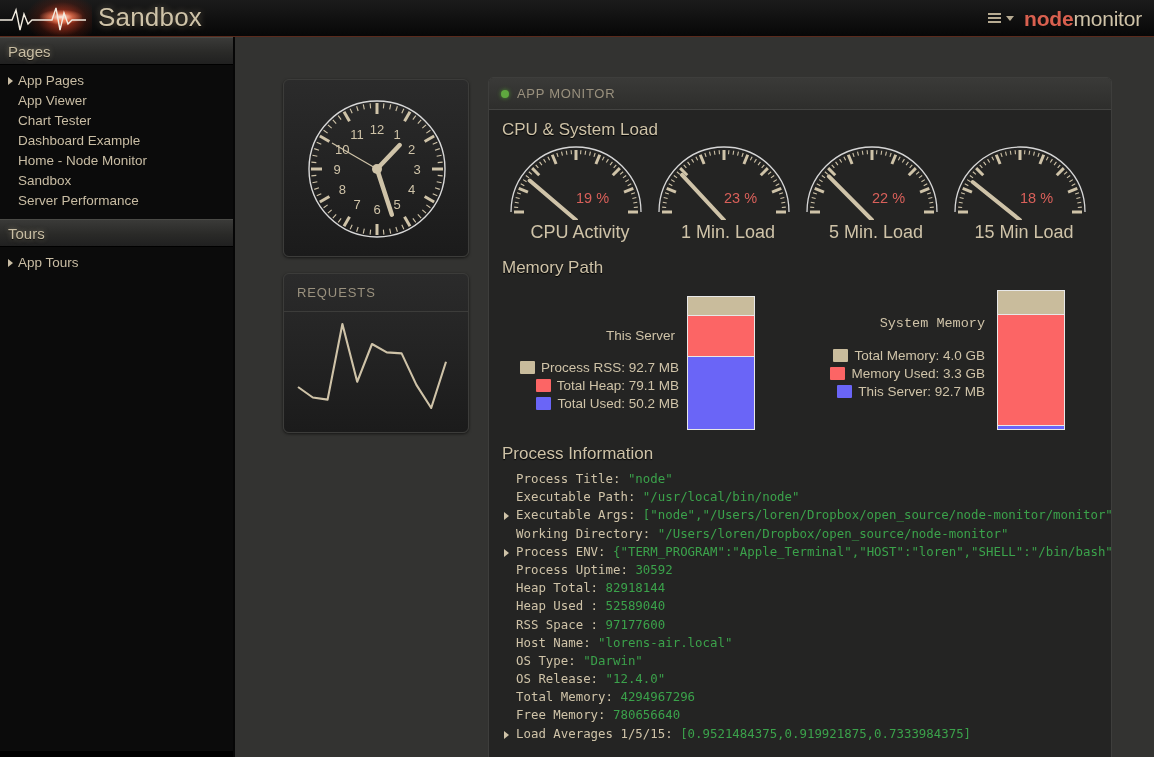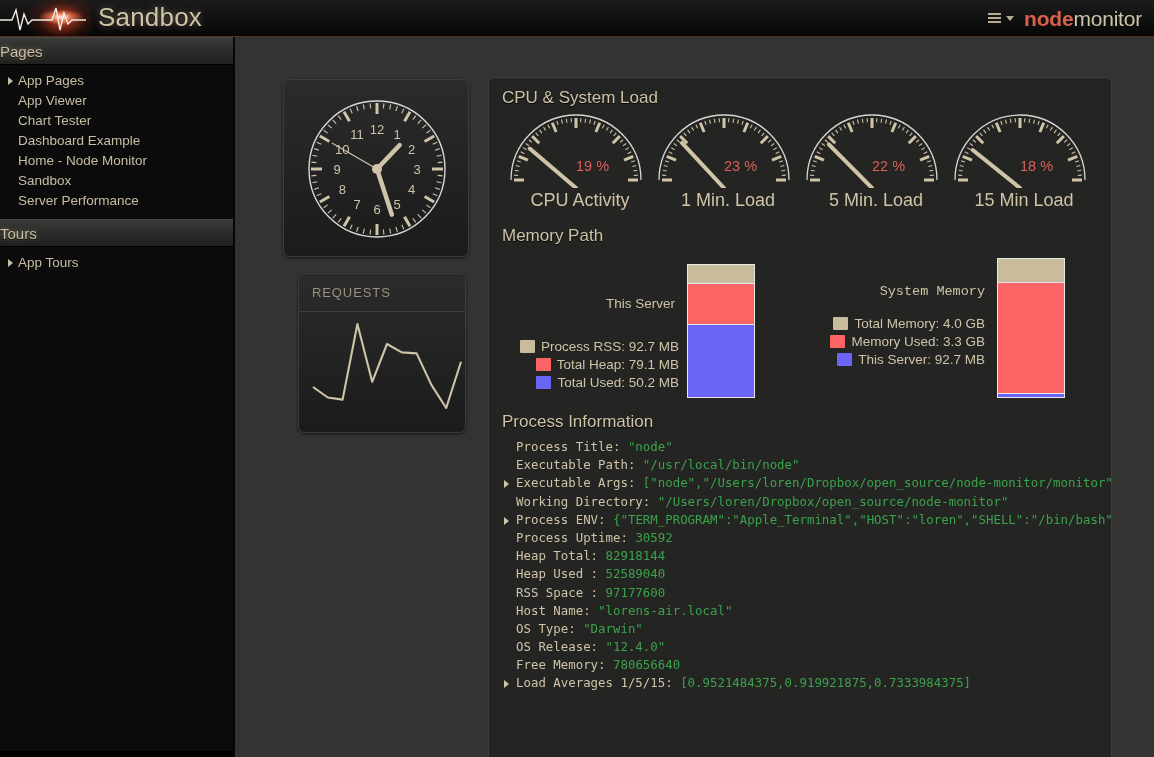--- a/index.html
+++ b/index.html
@@ -52,21 +52,21 @@
     width: 0; height: 0; border-left: 4px solid transparent;
     border-right: 4px solid transparent; border-top: 5px solid #b7ab92;
   }
 
   
   #sidebar {
     position: absolute; left: 0; top: 37px; width: 233px; height: 714px;
     background: #0b0b0b;
   }
   .side-header {
-    height: 28px; line-height: 27px; 
+    height: 28px; line-height: 27px; padding-left: 8px;
     font-size: 15px; color: #c8bda3;
     background: linear-gradient(to bottom, #3a3a38 0%, #2a2a28 55%, #202020 100%);
     border-top: 1px solid #4a4a46; border-bottom: 1px solid #000;
     text-shadow: 0 0 5px rgba(210,195,160,.5), 0 1px 1px #000;
   }
   .side-list { padding: 6px 0 8px 0; }
   .side-item {
     height: 20px; line-height: 20px; font-size: 13.5px;
     color: #c9bda4; padding-left: 18px; position: relative; cursor: pointer;
     white-space: nowrap;
@@ -91,21 +91,21 @@
   .panel {
     position: absolute;
     background: linear-gradient(to bottom, #2b2b2b 0%, #232323 50%, #1b1b1b 100%);
     border: 1px solid #3c3c3a;
     border-radius: 6px;
     box-shadow: 0 1px 3px rgba(0,0,0,.6);
   }
   #clock-panel { left: 48px; top: 42px; width: 186px; height: 178px; }
   #clock-svg { position: absolute; left: 20px; top: 8px; }
 
-  #requests-panel { left: 48px; top: 236px; width: 168px; height: 160px; margin-left: 15px; }
+  #requests-panel { left: 48px; top: 236px; width: 186px; height: 160px; }
   #requests-title {
     position: absolute; left: 13px; top: 11px;
     font-size: 13px; color: #9a917e; letter-spacing: .9px;
   }
   #requests-sep {
     position: absolute; left: 0; top: 37px; width: 100%; height: 1px;
     background: #3c3c3a;
   }
   #requests-svg { position: absolute; left: 8px; top: 42px; }
 
@@ -320,20 +320,24 @@
 
   <div class="panel" id="requests-panel">
     <div id="requests-title">REQUESTS</div>
     <div id="requests-sep"></div>
     <svg id="requests-svg" width="168" height="110" viewBox="0 0 168 110">
       <polyline id="req-line" points="6.0,71.0 20.8,81.5 35.6,83.6 50.4,8.0 65.2,65.8 80.0,28.0 94.8,36.4 109.6,37.4 124.4,68.9 139.2,92.0 154.0,45.8" fill="none" stroke="#cfc3a8" stroke-width="2.1" stroke-linejoin="round"></polyline>
     </svg>
   </div>
 
   <div id="monitor-panel">
+    <div id="monitor-head">
+      <span id="monitor-dot"></span>
+      <span id="monitor-title">APP MONITOR</span>
+    </div>
     <div id="monitor-body">
 
       <div class="sec-title">CPU &amp; System Load</div>
       <div id="gauges">
           <div class="gauge" style="left: 12px;">
             <svg width="150" height="74" viewBox="0 0 150 74">
               <path d="M 10 66 A 65 65 0 0 1 140 66" fill="none" stroke="#d6d6d6" stroke-width="1.3"></path>
               <line x1="23" y1="66" x2="13" y2="66.00000000000001" stroke="#cfc3a8" stroke-width="3"></line>
               <line x1="17.178794643478575" y1="61.449372447785" x2="13.191125308546063" y2="61.13553606487362" stroke="#cfc3a8" stroke-width="1.1"></line>
               <line x1="17.714076245482012" y1="56.92680102766661" x2="13.76332288310146" y2="56.301063167505696" stroke="#cfc3a8" stroke-width="1.1"></line>
@@ -526,21 +530,21 @@
             </svg>
             <div class="pct">18 %</div>
             <div class="glabel">15 Min Load</div>
           </div>
         </div>
 
       <div class="sec-title">Memory Path</div>
       <div id="memory">
           <div class="mem-group" style="left: 0px; width: 300px;">
             <div class="mem-caption" style="left: 0px; top: 46px; width: 186px;">This Server</div>
-            <div class="mem-legend" style="left: 4px; top: 76px; width: 186px; margin-top: 11px;">
+            <div class="mem-legend" style="left: 4px; top: 76px; width: 186px;">
               <div class="mem-row">
                 <span class="sw" style="background: rgb(201, 188, 156);"></span>
                 <span class="txt">Process RSS: 92.7 MB</span>
               </div>
               <div class="mem-row">
                 <span class="sw" style="background: rgb(252, 101, 101);"></span>
                 <span class="txt">Total Heap: 79.1 MB</span>
               </div>
               <div class="mem-row">
                 <span class="sw" style="background: rgb(106, 101, 247);"></span>
@@ -584,19 +588,20 @@
           <div class="pi-line"><span class="tri"></span><span class="pi-key">Executable Args:</span> <span class="pi-val">["node","/Users/loren/Dropbox/open_source/node-monitor/monitor"]</span></div>
           <div class="pi-line"><span class="pi-key">Working Directory:</span> <span class="pi-val">"/Users/loren/Dropbox/open_source/node-monitor"</span></div>
           <div class="pi-line"><span class="tri"></span><span class="pi-key">Process ENV:</span> <span class="pi-val">{"TERM_PROGRAM":"Apple_Terminal","HOST":"loren","SHELL":"/bin/bash","TE</span></div>
           <div class="pi-line"><span class="pi-key">Process Uptime:</span> <span class="pi-val">30592</span></div>
           <div class="pi-line"><span class="pi-key">Heap Total:</span> <span class="pi-val">82918144</span></div>
           <div class="pi-line"><span class="pi-key">Heap Used :</span> <span class="pi-val">52589040</span></div>
           <div class="pi-line"><span class="pi-key">RSS Space :</span> <span class="pi-val">97177600</span></div>
           <div class="pi-line"><span class="pi-key">Host Name:</span> <span class="pi-val">"lorens-air.local"</span></div>
           <div class="pi-line"><span class="pi-key">OS Type:</span> <span class="pi-val">"Darwin"</span></div>
           <div class="pi-line"><span class="pi-key">OS Release:</span> <span class="pi-val">"12.4.0"</span></div>
+          <div class="pi-line"><span class="pi-key">Total Memory:</span> <span class="pi-val">4294967296</span></div>
           <div class="pi-line"><span class="pi-key">Free  Memory:</span> <span class="pi-val">780656640</span></div>
           <div class="pi-line"><span class="tri"></span><span class="pi-key">Load Averages 1/5/15:</span> <span class="pi-val">[0.9521484375,0.919921875,0.7333984375]</span></div>
         </div>
 
     </div>
   </div>
 </div>
 
 </body></html>

